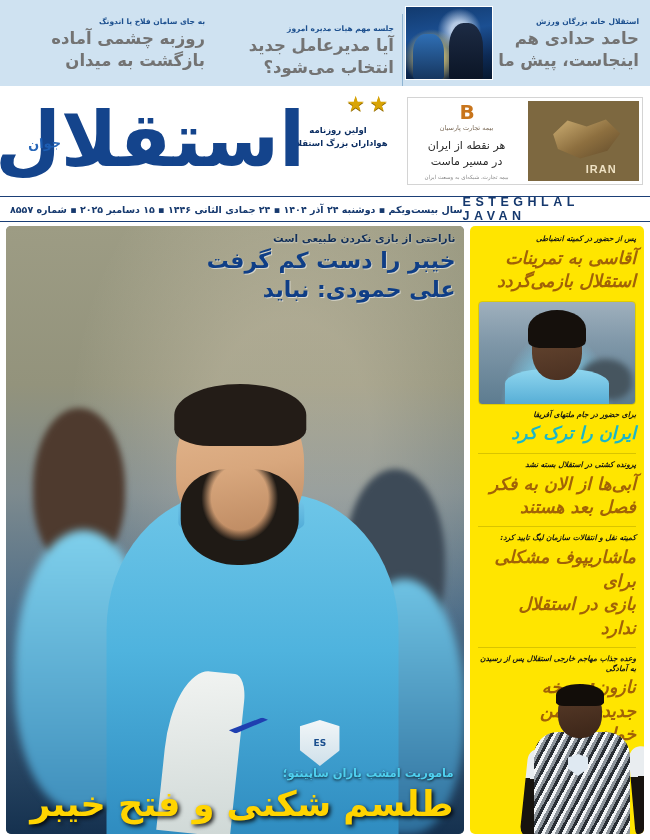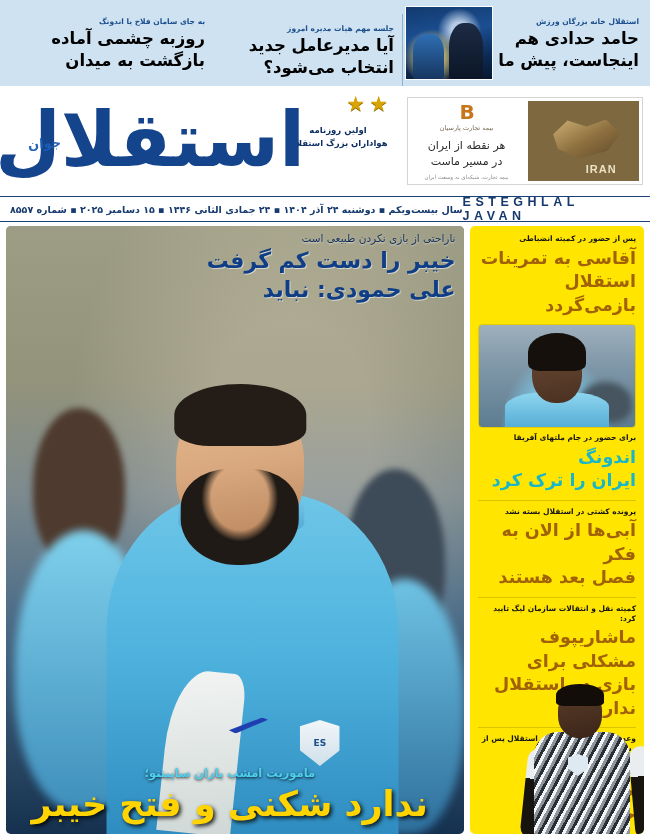--- a/index.html
+++ b/index.html
@@ -42,21 +42,21 @@
   }
   .teaser-photo::after{
     content:""; position:absolute; right:10%; bottom:0; width:40%; height:78%;
     background: linear-gradient(180deg,#1d2b44,#0b1526); border-radius: 42% 42% 5% 5%;
   }
   .kicker {
     font-size: 7.5px; color: #1c4f8e; font-weight: bold;
     line-height: 1.25; margin-bottom: 2px; letter-spacing: -0.2px;
   }
   .teaser-head {
-    font-size: 16.5px; font-weight: bold; color: #000000;
+    font-size: 16.5px; font-weight: bold; color: #737373;
     line-height: 1.32; letter-spacing: -0.4px;
   }
   .teaser-head .ln { display:block; white-space: nowrap; }
 
   
   .masthead-row {
     position: absolute; top: 86px; left: 0; width: 650px; height: 110px;
     background: #fff; display: flex; flex-direction: row-reverse; align-items: center;
   }
   .logo-zone {
@@ -201,47 +201,47 @@
   .swoosh {
     position: absolute; left: 42%; bottom: 30%; width: 40px; height: 13px;
     background:#1f3fb0; clip-path: polygon(0 70%, 86% 0, 100% 22%, 16% 100%);
     transform: rotate(-6deg);
   }
   .main-overlay-top {
     position: absolute; top: 6px; right: 8px; left: 8px;
     text-align: right; z-index: 4;
   }
   .main-kicker {
-    font-size: 10.5px; font-weight: normal; color: #122f58;
+    font-size: 10.5px; font-weight: bold; color: #122f58;
     text-shadow: 0 1px 2px rgba(255,255,255,.55); margin-bottom: 3px;
   }
   .main-head-top {
     font-size: 22px; font-weight: bold; color: #0f3e86; line-height: 1.3;
     text-shadow: 1px 1px 0 rgba(255,255,255,.5); letter-spacing: -0.5px;
   }
   .main-head-top .ln { display:block; }
   .main-overlay-bottom {
     position: absolute; bottom: 10px; right: 10px; left: 0;
-    text-align: center; z-index: 4;
+    text-align: right; z-index: 4;
   }
   .bottom-kicker {
     font-size: 11.5px; font-weight: bold; color: #4fd0ef;
     text-shadow: 0 1px 3px rgba(0,0,0,.85); margin-bottom: 4px;
   }
   .bottom-head {
     font-size: 35px; font-weight: bold; color: #ffd400; line-height: 1.15;
     text-shadow: 2px 2px 4px rgba(0,0,0,.9); letter-spacing: -1px;
   }
 
   
   .side-col {
     width: 176px; background: #ffe500; border-radius: 5px;
     padding: 8px 8px 0 8px; position: relative; overflow: hidden;
   }
-  .side-story { text-align: right; }
+  .side-story { text-align: right; font-style: italic; }
   .side-kicker {
     font-size: 7.5px; font-weight: bold; color: #141414; line-height: 1.3; margin-bottom: 3px;
   }
   .side-head {
     font-size: 17.5px; font-weight: bold; line-height: 1.34;
     color: #a16207; letter-spacing: -0.6px;
   }
   .side-head.teal { color: #19b6c9; }
   .side-head .ln { display: block; }
   .side-divider { height: 1px; background: #d9c400; margin: 7px 0 6px 0; }
@@ -399,21 +399,21 @@
       <div class="main-overlay-top">
         <div class="main-kicker">ناراحتی از بازی نکردن طبیعی است</div>
         <div class="main-head-top">
           <span class="ln">خیبر را دست کم گرفت</span>
           <span class="ln">علی حمودی: نباید</span>
         </div>
       </div>
 
       <div class="main-overlay-bottom">
         <div class="bottom-kicker">ماموریت امشب یاران ساپینتو؛</div>
-        <div class="bottom-head">ندارد شکنی و فتح خیبر</div>
+        <div class="bottom-head">طلسم شکنی و فتح خیبر</div>
       </div>
     </div>
 
     <div class="side-col">
 
       <div class="side-story">
         <div class="side-kicker">پس از حضور در کمیته انضباطی</div>
         <div class="side-head">
           <span class="ln">آقاسی به تمرینات</span>
           <span class="ln">استقلال بازمی‌گردد</span>
@@ -423,21 +423,20 @@
       <div class="side-photo">
         <div class="sp-bg"></div>
         <div class="sp-body"></div>
         <div class="sp-face"></div>
         <div class="sp-hair"></div>
       </div>
 
       <div class="side-story">
         <div class="side-kicker">برای حضور در جام ملتهای آفریقا</div>
         <div class="side-head teal">
-          <span class="ln">اندونگ</span>
           <span class="ln">ایران را ترک کرد</span>
         </div>
       </div>
 
       <div class="side-divider"></div>
 
       <div class="side-story">
         <div class="side-kicker">پرونده کشتی در استقلال بسته نشد</div>
         <div class="side-head">
           <span class="ln">آبی‌ها از الان به فکر</span>

